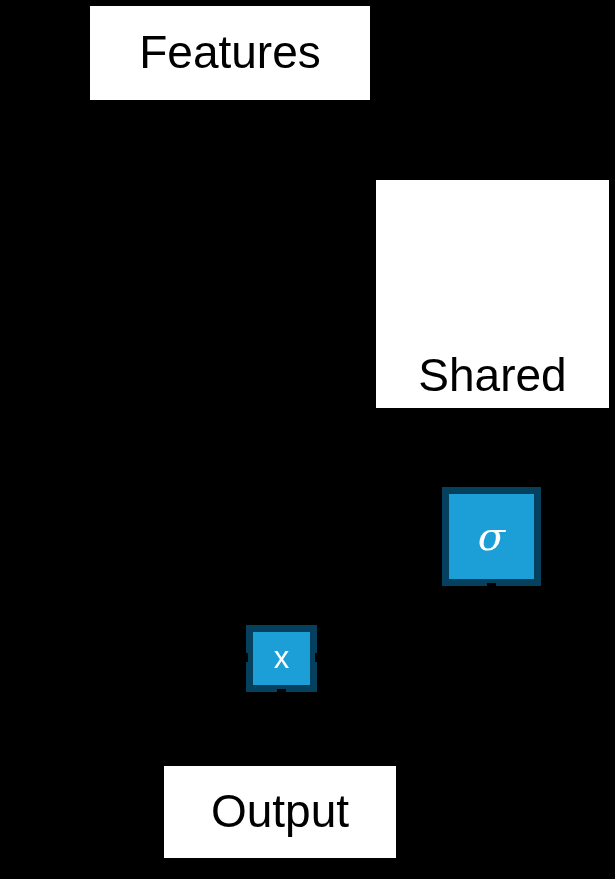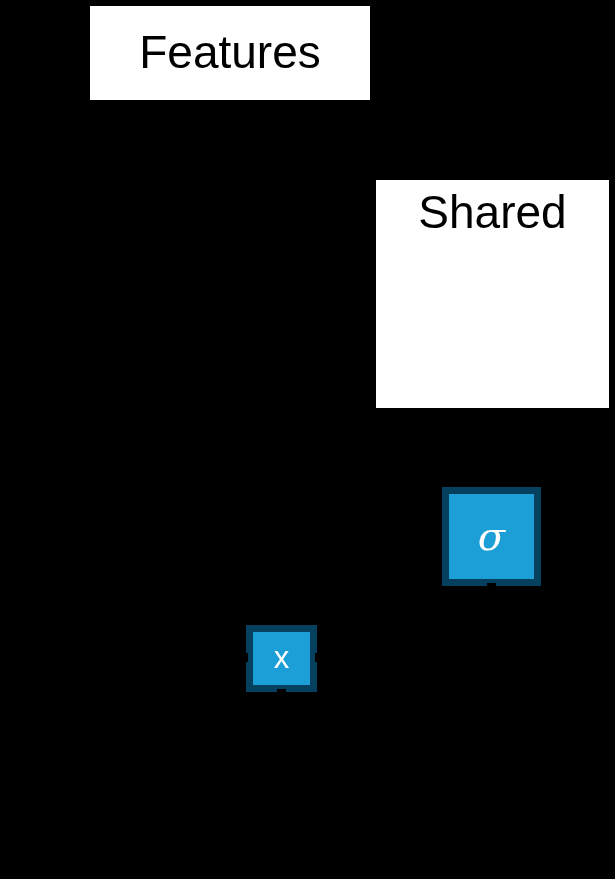--- a/index.html
+++ b/index.html
@@ -40,21 +40,21 @@
     font-size: 46px;
   }
 
   #gating-box {
     left: 376px;
     top: 180px;
     width: 233px;
     height: 228px;
     font-size: 46px;
     flex-direction: column;
-    justify-content: flex-start;
+    justify-content: flex-end;
     padding: 0 4px;
   }
   #gating-box .gline {
     display: block;
     width: 100%;
     text-align: center;
     white-space: nowrap;
   }
 
   #output-box {
@@ -137,14 +137,17 @@
   <div class="notch notch-top" style="left:487px; top:483px;"></div>
   <div class="notch notch-bottom" style="left:487px; top:583px;"></div>
 
   <div class="op-box" id="mult-box">
     <span class="op-glyph">x</span>
   </div>
   <div class="notch notch-left" style="left:244px; top:653px;"></div>
   <div class="notch notch-right" style="left:315px; top:653px;"></div>
   <div class="notch notch-bottom" style="left:277px; top:689px;"></div>
 
+  <div class="label-box" id="output-box">
+    <span>Output</span>
+  </div>
 
 </div>
 
 </body></html>

